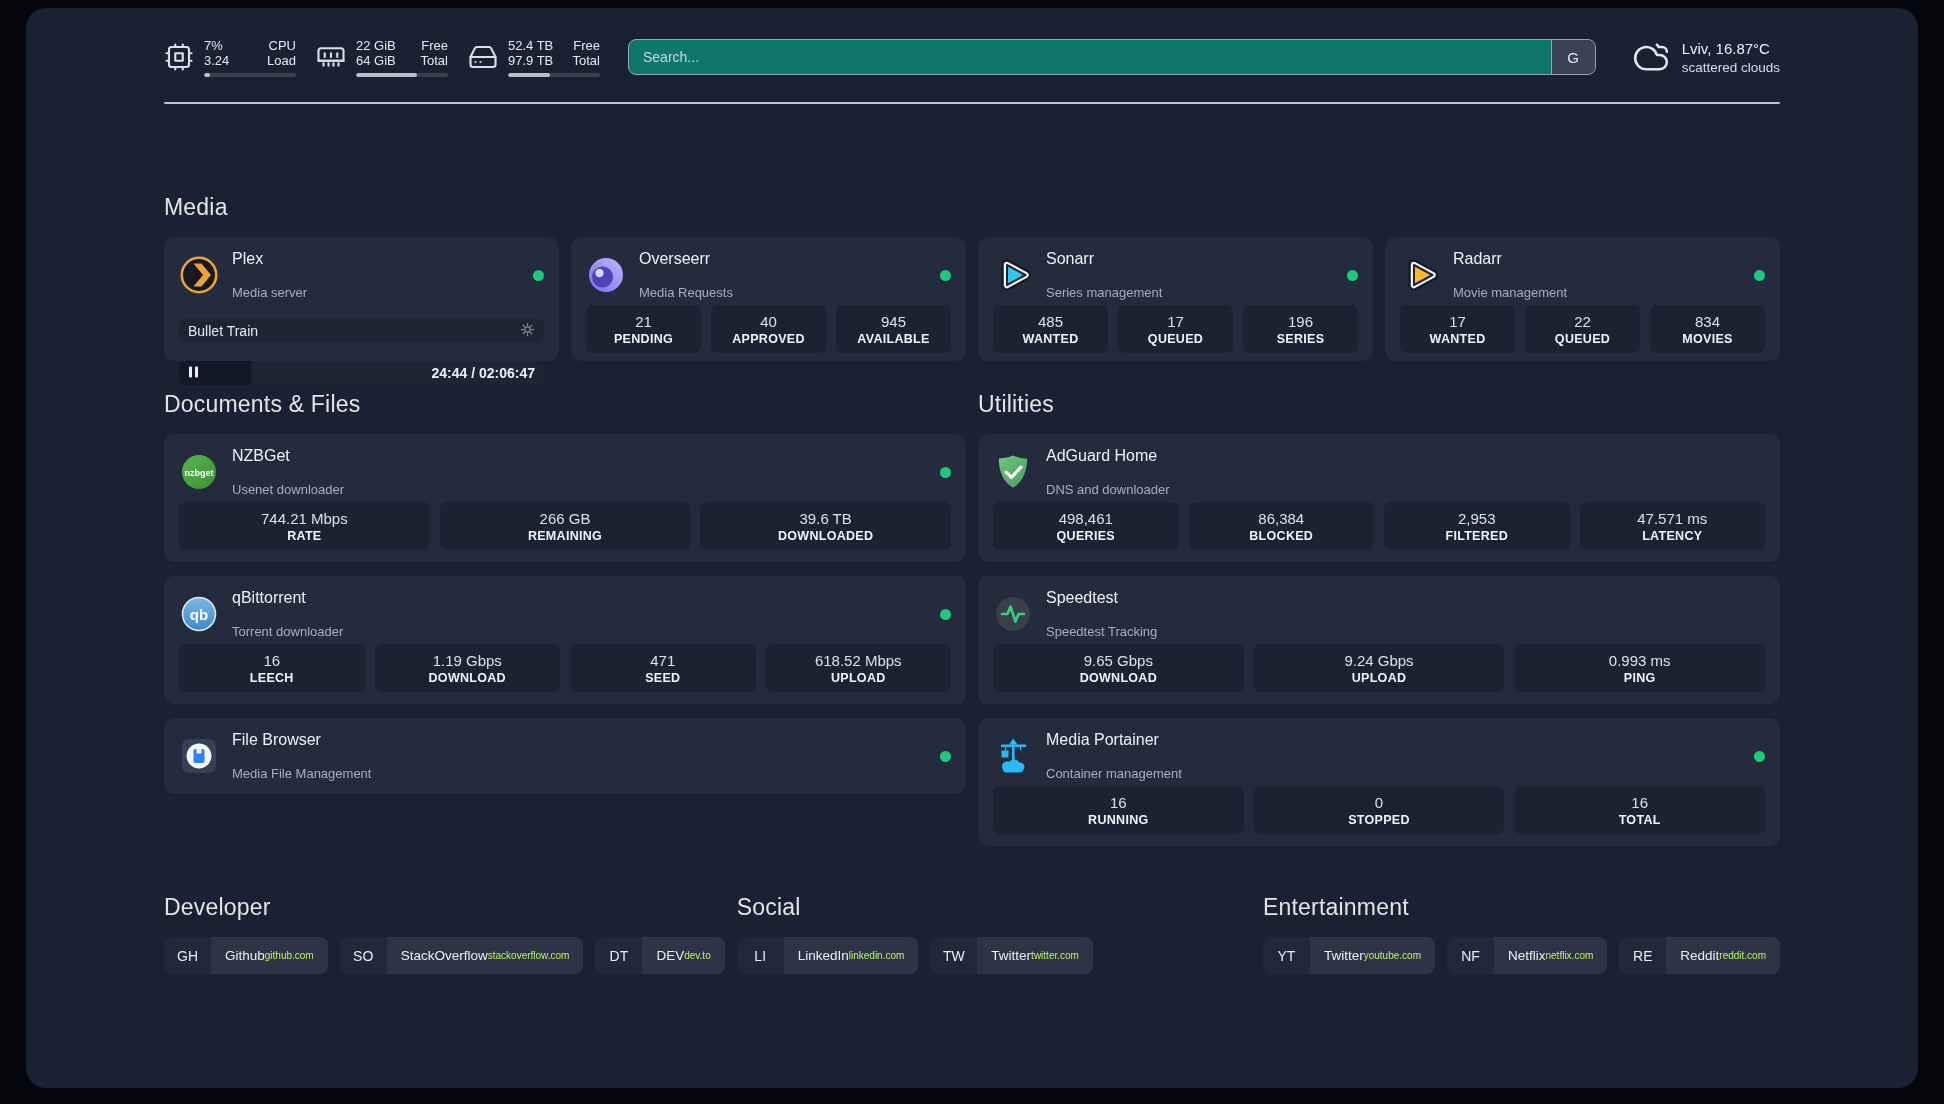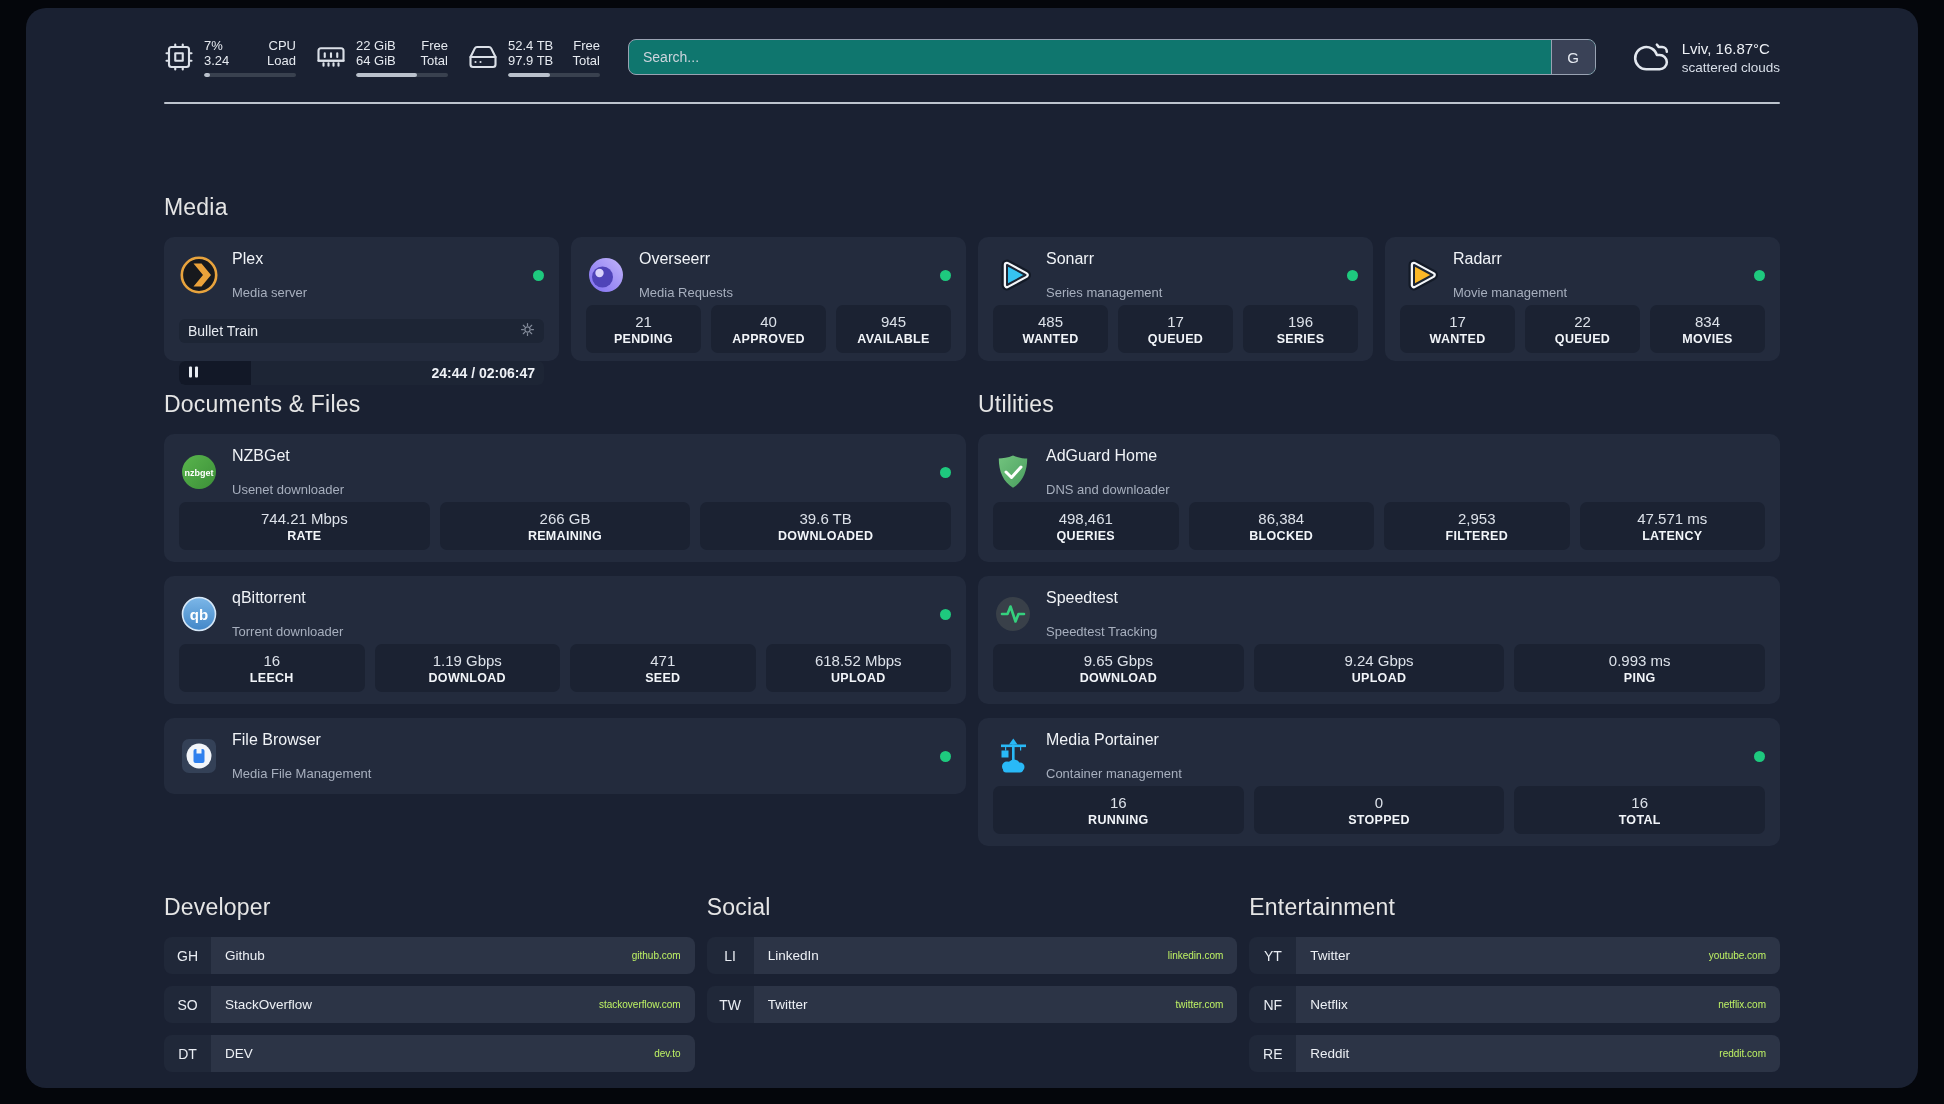--- a/index.html
+++ b/index.html
@@ -58,21 +58,21 @@
   
   .plexrow{background:#1d2535;border-radius:6px;height:24px;display:flex;align-items:center;
            padding:0 9px;margin-top:18px;font-size:14px;color:#e7ebf1;}
   .plexrow.titlerow{justify-content:space-between;}
   .plexprogress{position:relative;padding:0;overflow:hidden;justify-content:flex-end;}
   .plexfill{position:absolute;left:0;top:0;bottom:0;background:#121827;border-radius:6px 0 0 6px;
             display:flex;align-items:center;padding-left:9px;box-sizing:border-box;}
   .plextime{position:relative;padding-right:9px;font-size:14px;font-weight:bold;color:#eef1f6;}
 
   
-  .bm-list{display:flex;flex-direction:column;gap:12px;}
+  .bm-list{display:flex;gap:12px;}
   .bookmark{display:flex;height:37px;border-radius:8px;overflow:hidden;cursor:pointer;}
   .bm-abbr{width:47px;flex:none;background:#202839;color:#e9edf3;font-size:14px;font-weight:500;
            display:flex;align-items:center;justify-content:center;}
   .bm-row{flex:1;background:#2c3446;display:flex;align-items:center;justify-content:space-between;padding:7px 14px;}
   .bm-name{color:#edf0f5;font-size:13.5px;}
   .bm-url{color:#bef264;font-size:10px;}
 </style>
 </head>
 <body>
 

